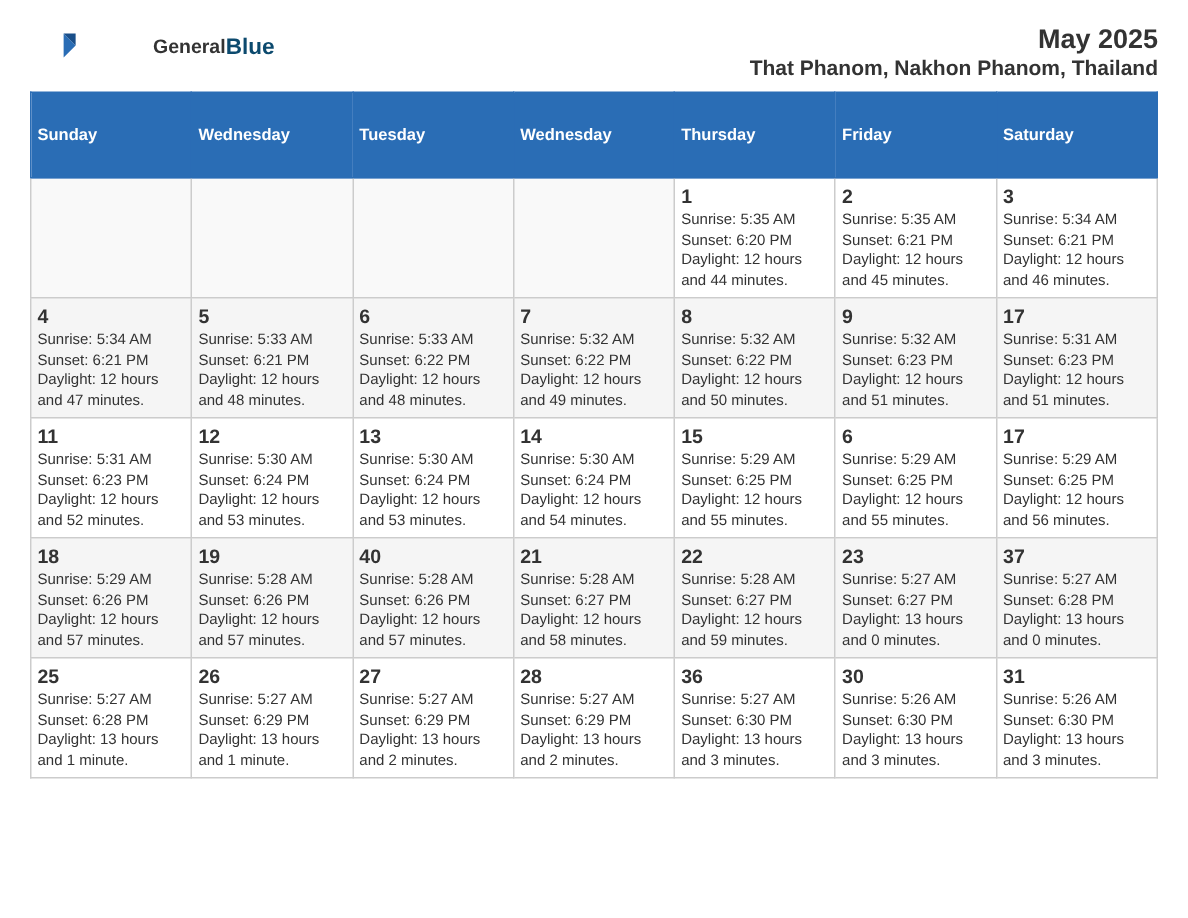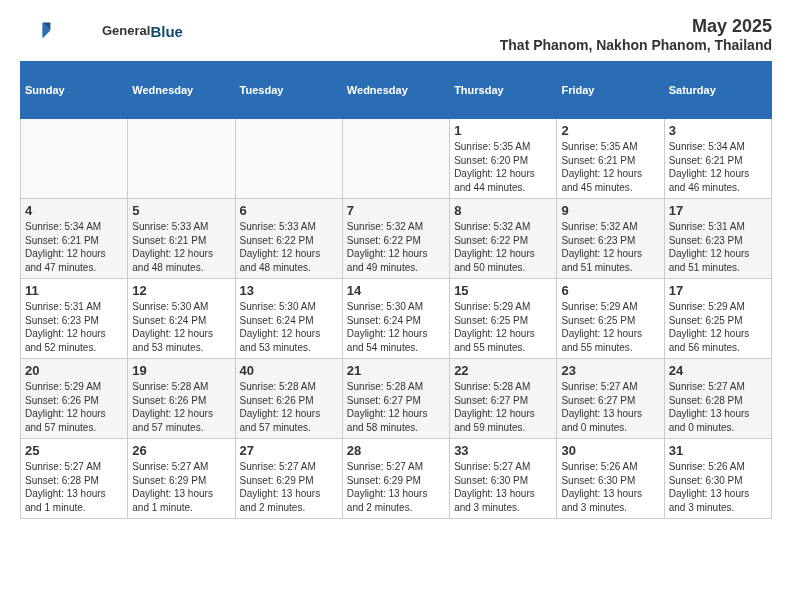--- a/index.html
+++ b/index.html
@@ -261,21 +261,21 @@
           <td>
             <span class="day-num">17</span>
             <div class="day-info" style="white-space: pre-line;">Sunrise: 5:29 AM
 Sunset: 6:25 PM
 Daylight: 12 hours
 and 56 minutes.</div>
           </td>
         </tr>
         <tr>
           <td>
-            <span class="day-num">20</span>
+            <span class="day-num">18</span>
             <div class="day-info" style="white-space: pre-line;">Sunrise: 5:29 AM
 Sunset: 6:26 PM
 Daylight: 12 hours
 and 57 minutes.</div>
           </td>
           <td>
             <span class="day-num">19</span>
             <div class="day-info" style="white-space: pre-line;">Sunrise: 5:28 AM
 Sunset: 6:26 PM
 Daylight: 12 hours
@@ -303,21 +303,21 @@
 and 59 minutes.</div>
           </td>
           <td>
             <span class="day-num">23</span>
             <div class="day-info" style="white-space: pre-line;">Sunrise: 5:27 AM
 Sunset: 6:27 PM
 Daylight: 13 hours
 and 0 minutes.</div>
           </td>
           <td>
-            <span class="day-num">24</span>
+            <span class="day-num">37</span>
             <div class="day-info" style="white-space: pre-line;">Sunrise: 5:27 AM
 Sunset: 6:28 PM
 Daylight: 13 hours
 and 0 minutes.</div>
           </td>
         </tr>
         <tr>
           <td>
             <span class="day-num">25</span>
             <div class="day-info" style="white-space: pre-line;">Sunrise: 5:27 AM
@@ -340,21 +340,21 @@
 and 2 minutes.</div>
           </td>
           <td>
             <span class="day-num">28</span>
             <div class="day-info" style="white-space: pre-line;">Sunrise: 5:27 AM
 Sunset: 6:29 PM
 Daylight: 13 hours
 and 2 minutes.</div>
           </td>
           <td>
-            <span class="day-num">33</span>
+            <span class="day-num">36</span>
             <div class="day-info" style="white-space: pre-line;">Sunrise: 5:27 AM
 Sunset: 6:30 PM
 Daylight: 13 hours
 and 3 minutes.</div>
           </td>
           <td>
             <span class="day-num">30</span>
             <div class="day-info" style="white-space: pre-line;">Sunrise: 5:26 AM
 Sunset: 6:30 PM
 Daylight: 13 hours

